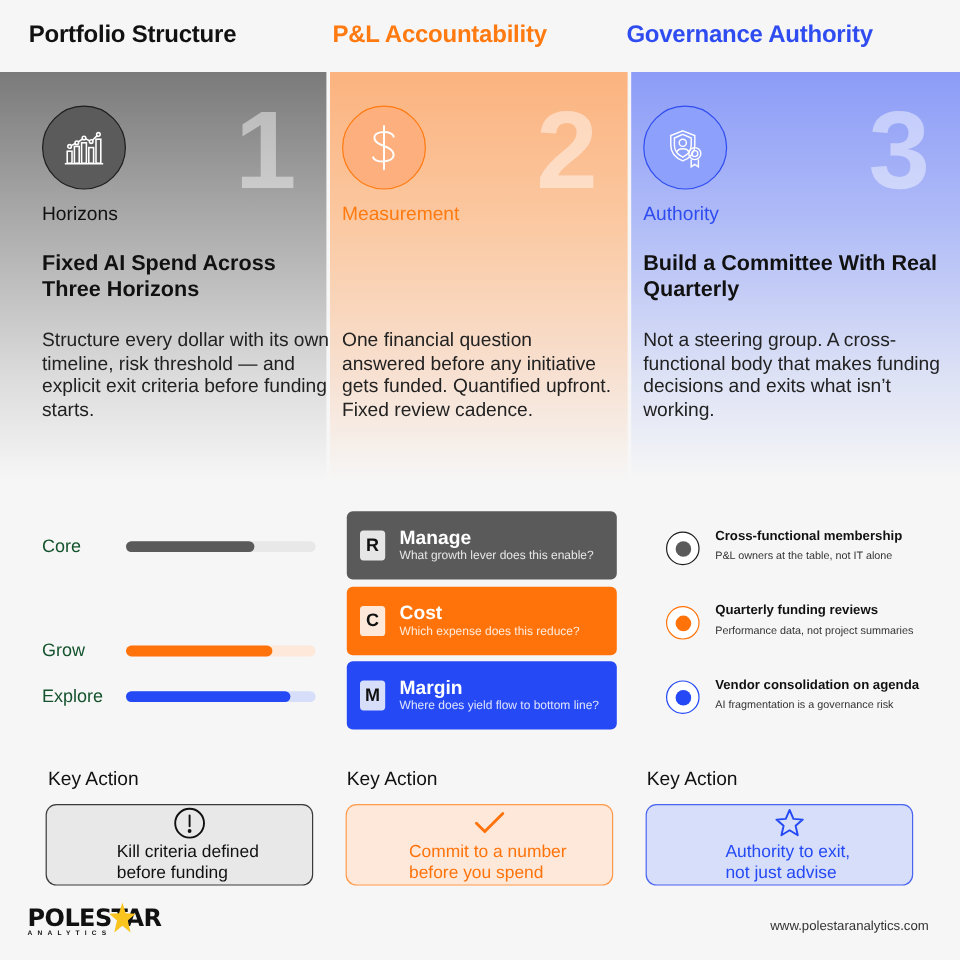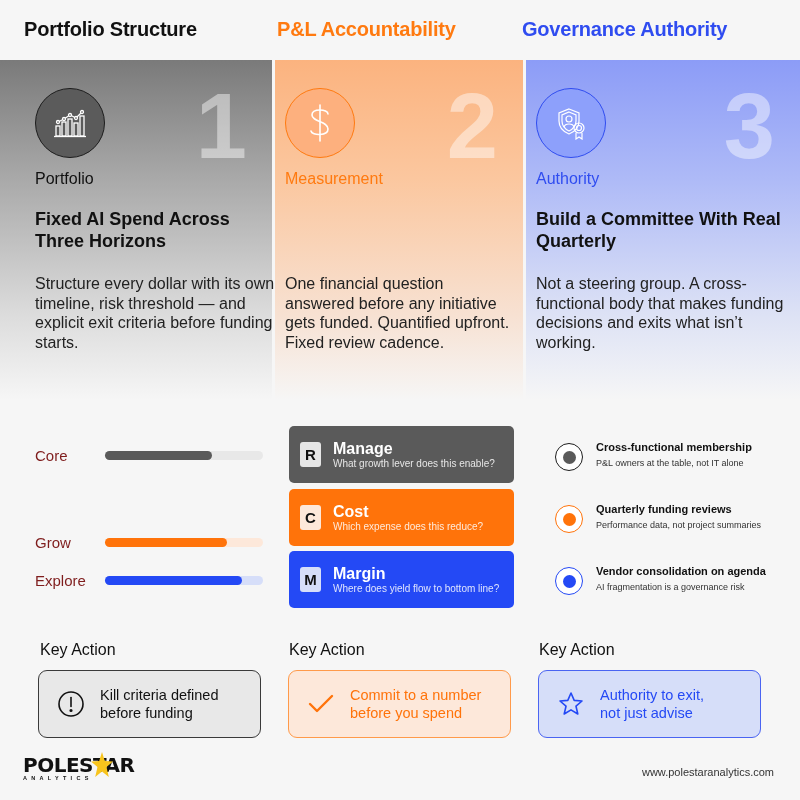--- a/index.html
+++ b/index.html
@@ -36,40 +36,40 @@
   .p2 .title { left: 10px; width: 235px; }
   .p3 .title { left: 10px; width: 260px; }
 
   .desc { position: absolute; top: 214px; font-size: 16px; line-height: 19.5px; color: #222; }
   .p1 .desc { left: 35px; width: 240px; }
   .p2 .desc { left: 10px; width: 230px; }
   .p3 .desc { left: 10px; width: 250px; }
 
   
   .bar-row { position: absolute; left: 35px; width: 230px; height: 20px; display: flex; align-items: center; }
-  .bar-label { width: 70px; font-size: 15px; color: #7f1d1d; }
+  .bar-label { width: 70px; font-size: 15px; color: #14532d; }
   .bar-track { position: absolute; left: 70px; width: 158px; height: 9px; border-radius: 5px; }
   .bar-fill { height: 100%; border-radius: 5px; }
 
   
   .pl-card { position: absolute; left: 289px; width: 225px; height: 57px; border-radius: 5px; display: flex; align-items: center; }
   .pl-letter { width: 21px; height: 25px; margin-left: 11px; border-radius: 3px; display: flex; align-items: center; justify-content: center; font-weight: 700; font-size: 15px; color: #111; }
   .pl-text { margin-left: 12px; }
   .pl-title { font-size: 16px; font-weight: 700; color: #fff; line-height: 18px; }
   .pl-sub { font-size: 10px; color: rgba(255,255,255,0.85); line-height: 12px; }
 
   
   .gov-item { position: absolute; left: 555px; width: 240px; height: 40px; }
   .gov-ring { position: absolute; left: 0; top: 2px; width: 28px; height: 28px; border-radius: 50%; background: #fff; display: flex; align-items: center; justify-content: center; }
   .gov-dot { width: 13px; height: 13px; border-radius: 50%; }
   .gov-title { position: absolute; left: 41px; top: 0; font-size: 11px; font-weight: 700; color: #111; white-space: nowrap; }
   .gov-sub { position: absolute; left: 41px; top: 17px; font-size: 9px; color: #333; white-space: nowrap; }
 
   .ka-label { position: absolute; top: 641px; font-size: 16px; color: #111; }
-  .ka-box { position: absolute; top: 670px; height: 68px; border-radius: 9px; display: flex; align-items: center; }
+  .ka-box { position: absolute; top: 670px; height: 68px; border-radius: 9px; display: flex; align-items: center; flex-direction: column; }
   .ka-icon { width: 30px; height: 30px; margin-left: 17px; display: flex; align-items: center; justify-content: center; }
   .ka-text { margin-left: 14px; font-size: 14.5px; line-height: 18px; }
 
   .logo { position: absolute; left: 23px; top: 755px; height: 30px; }
   .logo-main { font-weight: 900; font-size: 20px; letter-spacing: -0.5px; color: #111; font-family: "DejaVu Sans", sans-serif; line-height: 20px; }
   .logo-sub { font-size: 5.5px; letter-spacing: 4.3px; color: #111; font-weight: 700; line-height: 7px; }
   .site { position: absolute; right: 26px; top: 766px; font-size: 11px; color: #333; }
 </style>
 </head>
 <body>
@@ -89,21 +89,21 @@
       <line x1="1" y1="28.5" x2="33" y2="28.5"></line>
       <polyline points="5,14 11,11 17,7 23,10 29,4"></polyline>
       <circle cx="5" cy="14" r="1.5" fill="#5b5b5b"></circle>
       <circle cx="11" cy="11" r="1.5" fill="#5b5b5b"></circle>
       <circle cx="17" cy="7" r="1.5" fill="#5b5b5b"></circle>
       <circle cx="23" cy="10" r="1.5" fill="#5b5b5b"></circle>
       <circle cx="29" cy="4" r="1.5" fill="#5b5b5b"></circle>
     </svg>
   </div>
   <div class="big-num">1</div>
-  <div class="kicker">Portfolio</div>
+  <div class="kicker">Horizons</div>
   <div class="title">Fixed AI Spend Across Three Horizons</div>
   <div class="desc">Structure every dollar with its own timeline, risk threshold — and explicit exit criteria before funding starts.</div>
 </div>
 
 <div class="panel p2">
   <div class="icon-circle">
     <svg width="26" height="40" viewBox="0 0 26 40" fill="none" stroke="#fff" stroke-width="1.6" stroke-linecap="round">
       <line x1="13" y1="2" x2="13" y2="38"></line>
       <path d="M21 11 C21 6, 5 5, 5 12 C5 19, 21 18, 21 26 C21 33, 5 33, 4 28"></path>
     </svg>

